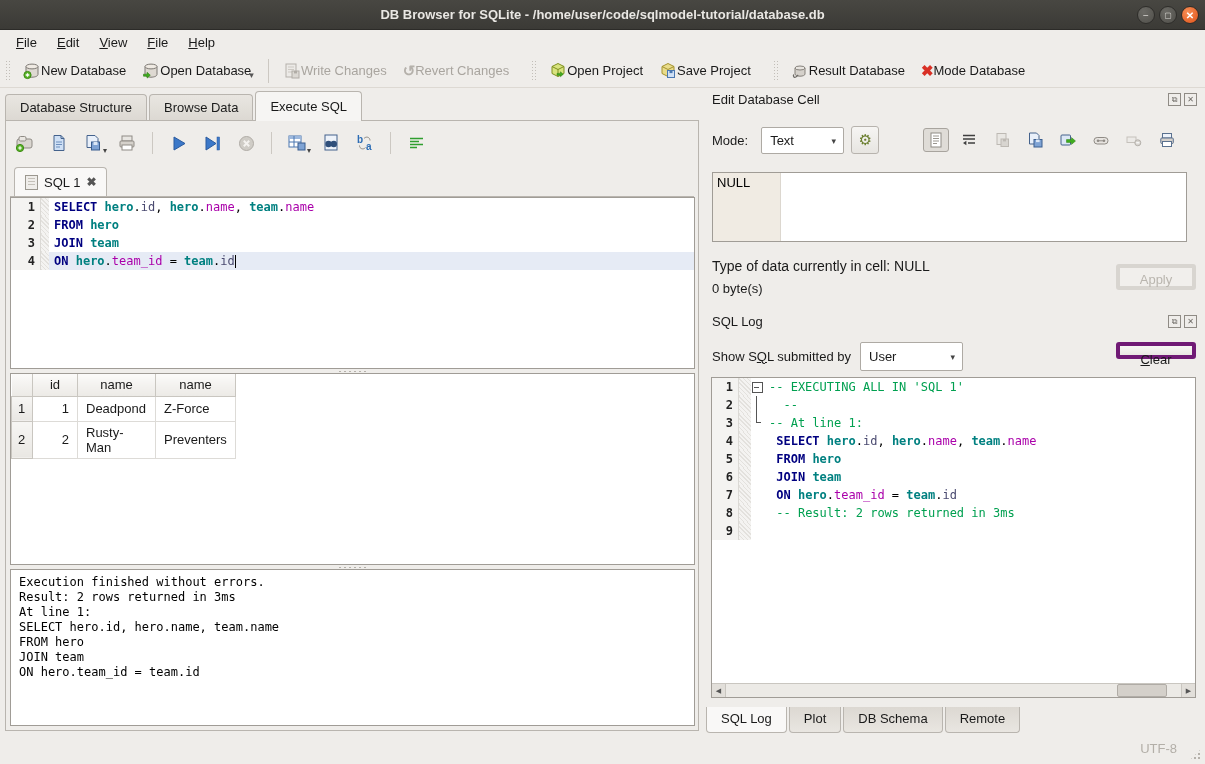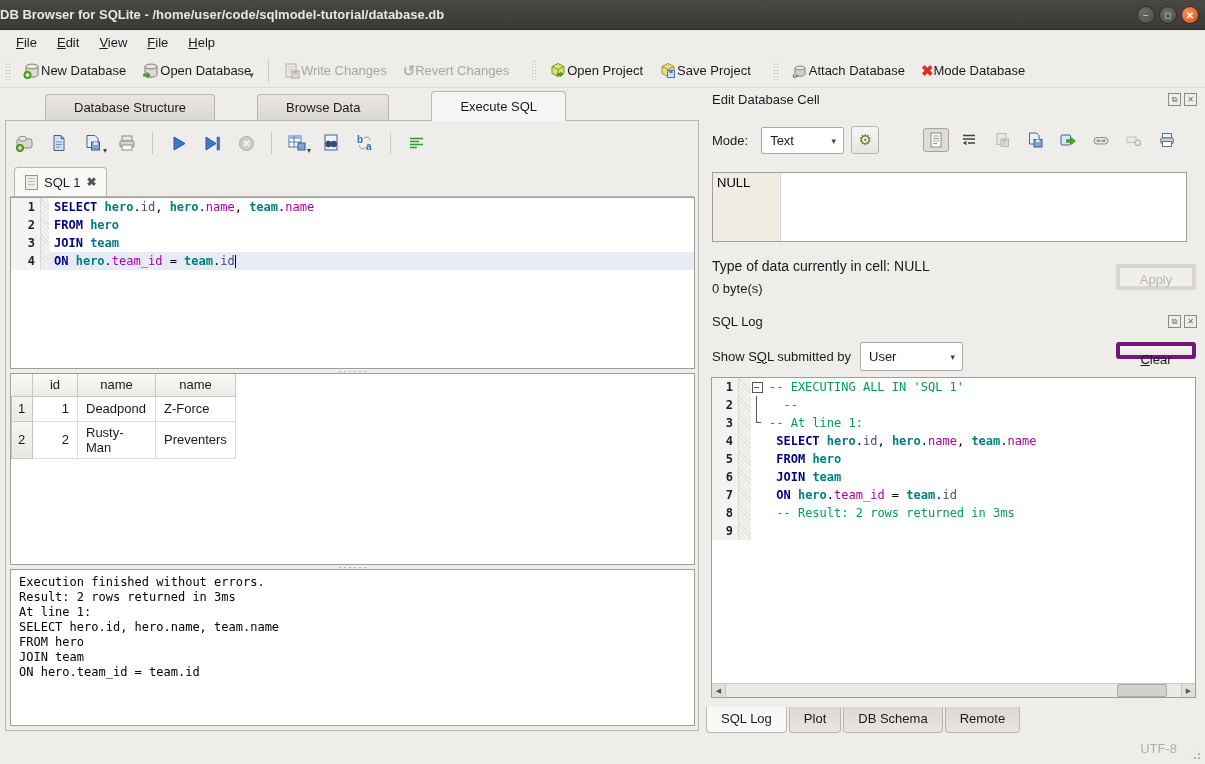--- a/index.html
+++ b/index.html
@@ -4,21 +4,21 @@
 <style>
   html,body{margin:0;padding:0;background:#d8d4ce;}
   *{box-sizing:border-box;}
   .window{position:relative;width:1205px;height:764px;background:#efedea;
     font-family:"Liberation Sans",sans-serif;font-size:13px;color:#1a1a1a;overflow:hidden;}
 
   
   .titlebar{position:absolute;top:0;left:0;right:0;height:30px;
     background:linear-gradient(#484742,#3b3a36);border-bottom:1px solid #2c2b28;}
   .titlebar .title{position:absolute;left:0;right:0;top:0;height:30px;line-height:30px;
-    color:#e9e7e3;font-weight:bold;font-size:13px;}
+    text-align:center;color:#e9e7e3;font-weight:bold;font-size:13px;}
   .win-controls{position:absolute;right:6px;top:6px;display:flex;gap:4px;}
   .winbtn{width:18px;height:18px;border-radius:50%;display:flex;align-items:center;justify-content:center;
     font-size:10px;color:#dcdad6;background:radial-gradient(circle at 35% 30%,#6b6a65,#504f4a);
     border:1px solid #2e2d2a;cursor:default;}
   .winbtn.close{background:radial-gradient(circle at 35% 30%,#f78d55,#e0541a);color:#fff;font-weight:bold;}
 
   
   .menubar{position:absolute;top:30px;left:0;right:0;height:24px;display:flex;align-items:center;
     padding-left:6px;background:#efedea;}
   .menu-item{padding:3px 10px;display:inline-block;}
@@ -31,22 +31,22 @@
     background-image:radial-gradient(#c2beb8 1px,transparent 1px);background-size:3px 3px;}
   .tb-sep{width:1px;height:24px;background:#ccc8c2;margin:0 6px;}
   .tb-btn{display:flex;align-items:center;padding:4px 8px;border-radius:3px;white-space:nowrap;}
   .tb-btn.disabled{color:#a9a59f;}
   .tb-btn .caret{font-size:9px;color:#555;margin-left:-2px;align-self:flex-end;}
   .ic{display:inline-block;vertical-align:middle;}
   .glyph-icon{font-size:15px;font-weight:bold;line-height:16px;}
 
   
   .main-tabs{position:absolute;top:91px;left:5px;display:flex;align-items:flex-end;height:30px;}
-  .mtab{padding:5px 28px;border:1px solid #b9b5af;border-bottom:none;border-radius:4px 4px 0 0;
-    background:linear-gradient(#e9e6e1,#dcd8d2);margin-right:2px;height:27px;margin-left:40px;}
+  .mtab{padding:5px 14px;border:1px solid #b9b5af;border-bottom:none;border-radius:4px 4px 0 0;
+    background:linear-gradient(#e9e6e1,#dcd8d2);margin-right:2px;height:27px;}
   .mtab.active{background:#f6f5f3;height:30px;padding-top:7px;position:relative;z-index:3;}
 
   .left-panel{position:absolute;top:120px;left:5px;width:694px;height:611px;
     border:1px solid #b9b5af;background:#efedea;z-index:1;}
 
   
   .sqlbar{position:absolute;top:8px;left:8px;height:28px;display:flex;align-items:center;gap:12px;}
   .sqlbar .sep{width:1px;height:22px;background:#ccc8c2;margin:0 2px;}
   .sqlbar .tbi{position:relative;width:22px;height:22px;display:flex;align-items:center;justify-content:center;}
   .tbi .dd{position:absolute;right:-3px;bottom:-1px;font-size:8px;color:#444;}
@@ -257,21 +257,21 @@
     </div>
 
     <div class="tb-handle" style="margin-left:14px"></div>
 
     <div class="tb-btn">
       <svg class="ic" width="18" height="18" viewBox="0 0 18 18">
         <path d="M4 6v6c0 1.3 2.2 2.2 5 2.2s5-.9 5-2.2V6" fill="#d5d1cb" stroke="#85817b"></path>
         <ellipse cx="9" cy="6" rx="5" ry="2" fill="#e7e4df" stroke="#85817b"></ellipse>
         <path d="M3 12.5c-1.5 1.5 0 3.5 1.8 2.4l2.4-1.8" fill="none" stroke="#6d6a65" stroke-width="1.2"></path>
       </svg>
-      <span>Attach Database</span>
+      <span>Result Database</span>
     </div>
 
     <div class="tb-btn">
       <span class="glyph-icon" style="color:#d93025">✖</span>
       <span>Mode Database</span>
     </div>
   </div>
 
   <div class="main-tabs">
     <div class="mtab">Database Structure</div>

